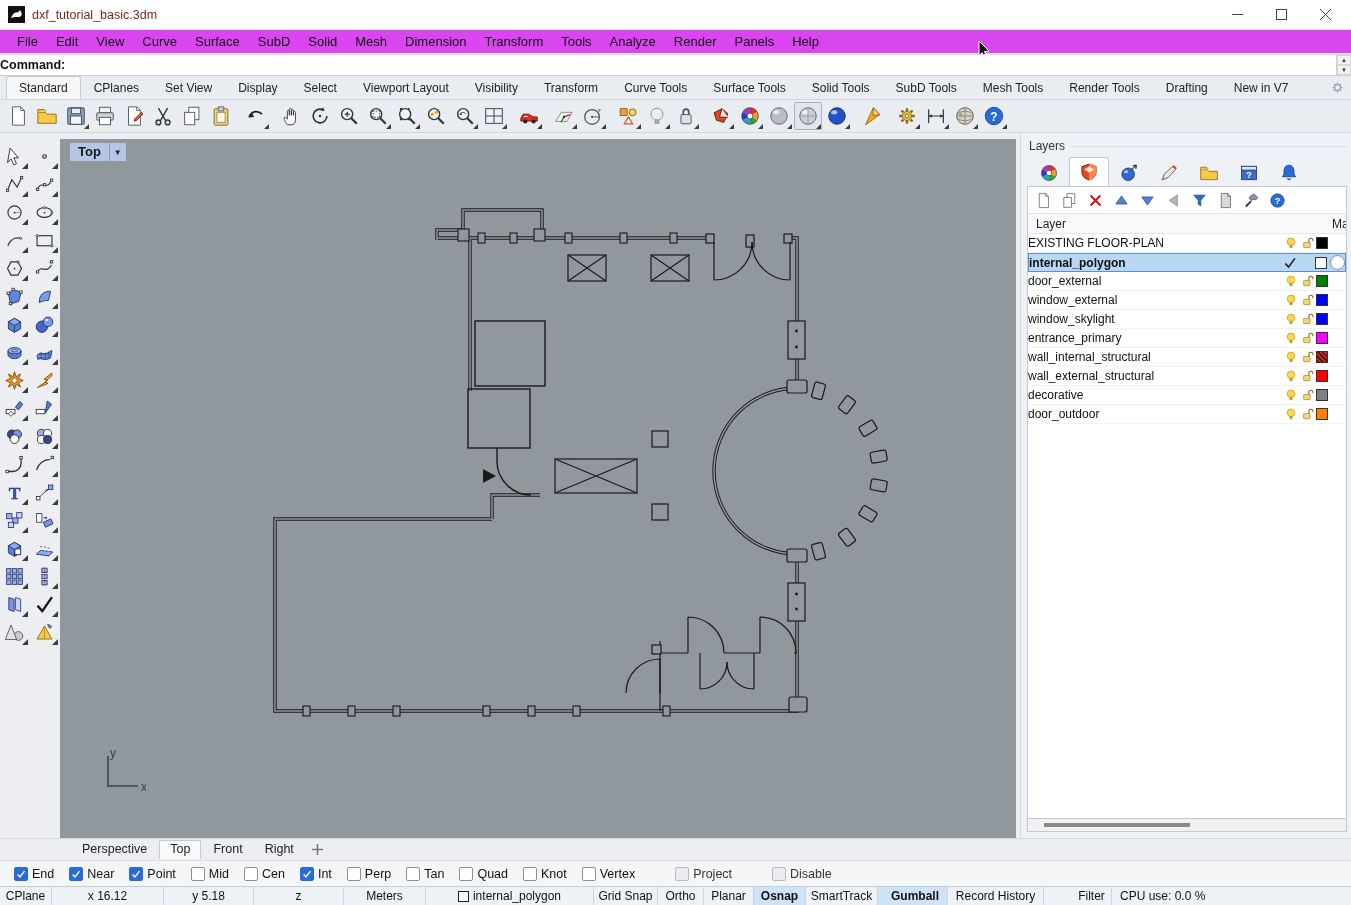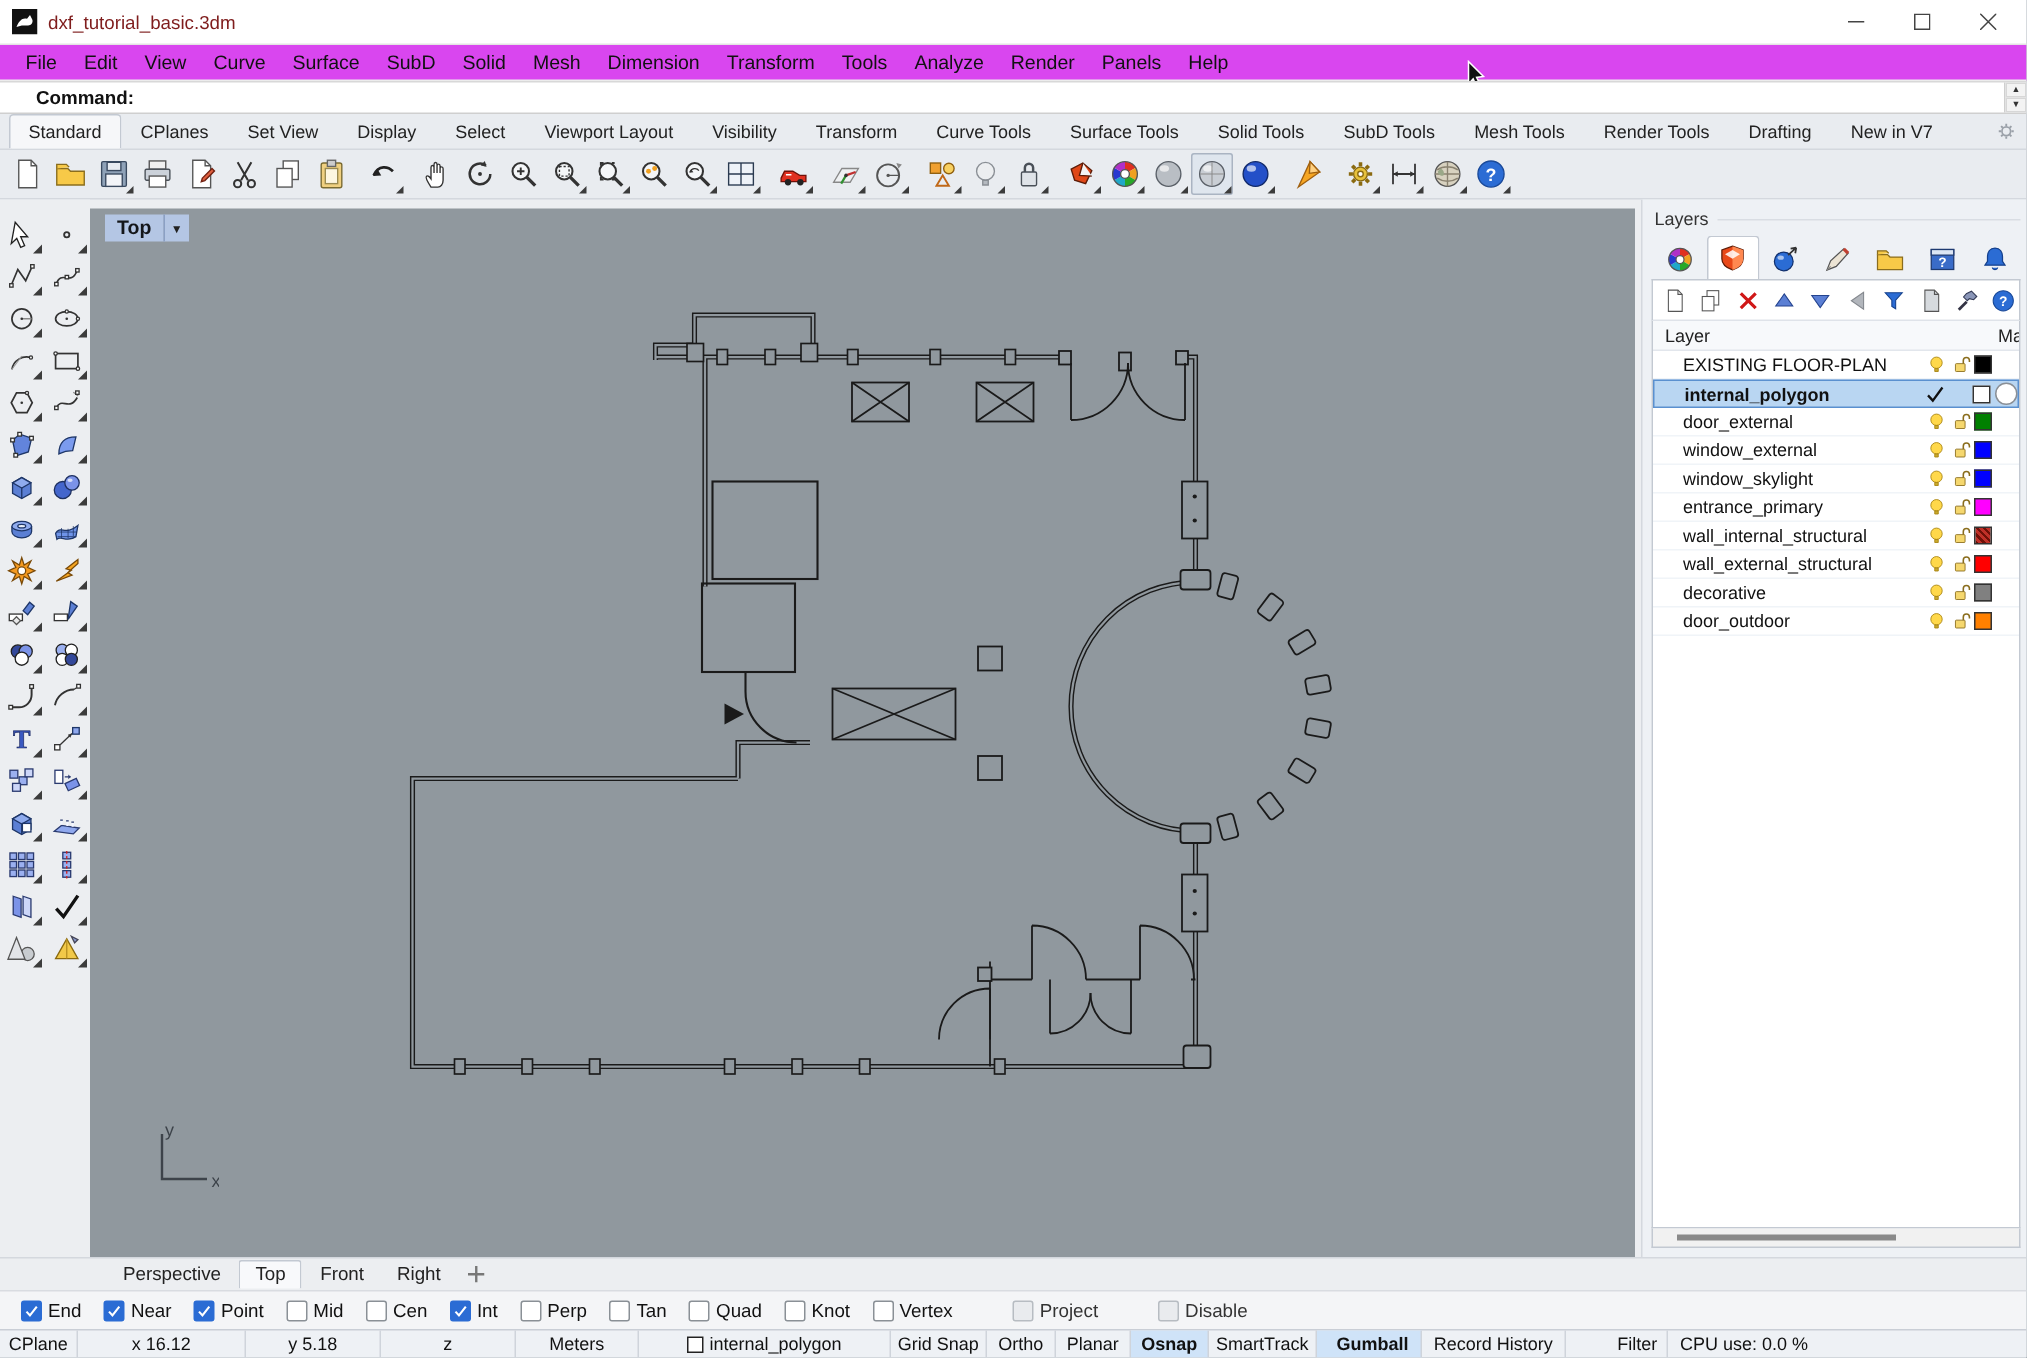--- a/index.html
+++ b/index.html
@@ -13,21 +13,21 @@
   .winbtns { display:flex; }
   .winbtn { width:44px; height:28px; display:flex; align-items:center; justify-content:center; color:#444; font-size:13px; }
   .winbtn svg { display:block; }
 
   
   .menubar { height:24px; background:#d946ef; display:flex; align-items:center; padding-left:8px; position:relative; border-bottom:1px solid #ececec; }
   .menuitem { font-size:13px; color:#111; padding:3px 9px; }
   .cursor { position:absolute; left:978px; top:10px; }
 
   
-  .commandbar { height:22px; background:#ffffff; border-top:1px solid #d8d8d8; border-bottom:1px solid #cfcfcf; display:flex; align-items:center; padding-left:24px; position:relative; }
+  .commandbar { height:22px; background:#ffffff; border-top:1px solid #d8d8d8; border-bottom:1px solid #cfcfcf; display:flex; align-items:center; padding-left:0; position:relative; }
   .cmdlabel { font-size:12.5px; font-weight:bold; color:#111; }
   .cmdinput { flex:1; height:100%; }
   .cmdspin { width:15px; height:20px; border-left:1px solid #cfcfcf; display:flex; flex-direction:column; }
   .cmdspin div { flex:1; font-size:6px; color:#333; display:flex; align-items:center; justify-content:center; border:1px solid #d7d7d7; background:#f3f3f3; }
 
   
   .tabrow { height:24px; background:#e9ecf0; display:flex; align-items:flex-end; padding-left:6px; position:relative; border-bottom:1px solid #d4d8de; }
   .ttab { font-size:12px; color:#222; padding:4px 12px 4px; border:1px solid transparent; border-bottom:none; }
   .ttab.active { background:#f6f7f9; border-color:#c3c9d2; border-radius:3px 3px 0 0; }
   .tabgear { position:absolute; right:6px; top:4px; color:#9aa0a8; }
@@ -46,33 +46,33 @@
   .rbtn::after { content:""; position:absolute; right:0; bottom:0; border-left:6px solid transparent; border-bottom:6px solid #3c3c3c; }
 
   .vpwrap { flex:1; padding:6px 4px 0 0; }
   .viewport { position:relative; width:100%; height:100%; background:#90989E; overflow:hidden; }
   .vplabel { position:absolute; left:10px; top:4px; display:flex; align-items:stretch; }
   .vplabel .lab { background:#b4c6e4; color:#14161a; font-weight:bold; font-size:13px; padding:1px 8px 2px; }
   .vplabel .dd { background:#b4c6e4; border-left:1px solid #8ba0c4; font-size:8px; color:#222; display:flex; align-items:center; padding:0 4px; }
   .axis { position:absolute; left:38px; bottom:42px; color:#3d434a; font-size:12px; }
 
   
-  .panel { width:257px; background:#eef1f5; border-left:1px solid #d4d8de; display:flex; flex-direction:column; padding:4px 4px 6px 6px; }
+  .panel { width:331px; background:#eef1f5; border-left:1px solid #d4d8de; display:flex; flex-direction:column; padding:4px 4px 6px 6px; }
   .ptitle { font-size:12px; color:#333; padding:2px 0 3px 2px; display:flex; align-items:center; gap:6px; }
   .ptitle::after { content:""; flex:1; height:1px; background:#d9dde3; }
   .ptabs { display:flex; align-items:flex-end; height:30px; padding-left:2px; position:relative; }
   .ptab { width:40px; height:26px; display:flex; align-items:center; justify-content:center; }
   .ptab.active { background:#ffffff; border:1px solid #c3c9d2; border-bottom:none; border-radius:3px 3px 0 0; height:29px; }
   .ptools { display:flex; align-items:center; height:28px; gap:4px; padding:2px 0 2px 4px; background:#ffffff; border:1px solid #c3c9d2; border-bottom:1px solid #dfe3e9; }
   .ptoolbtn { width:22px; height:22px; display:flex; align-items:center; justify-content:center; }
   .layerlist { flex:1; background:#ffffff; border:1px solid #c3c9d2; border-top:none; overflow:hidden; display:flex; flex-direction:column; }
   .lhead { display:flex; align-items:center; height:20px; font-size:12px; color:#222; background:#f7f9fb; border-bottom:1px solid #e2e6ec; padding-left:8px; }
   .lhead .hname { flex:1; }
   .lhead .hmat { width:14px; }
-  .lrow { display:flex; align-items:center; height:19px; font-size:12px; color:#111; padding-left:20px; border-bottom:1px solid #f0f4f8; position:relative; }
+  .lrow { display:flex; align-items:center; height:19px; font-size:12px; color:#111; padding-left:0; border-bottom:1px solid #f0f4f8; position:relative; }
   .lrow .lname { flex:1; white-space:nowrap; overflow:hidden; }
   .lrow.sel { background:#b9d6f2; border:1px solid #5a90cf; font-weight:bold; }
   .cell16 { width:17px; display:flex; align-items:center; justify-content:center; flex:none; }
   .swatch { width:12px; height:12px; border:1px solid #333; flex:none; }
   .matball { width:15px; height:15px; border-radius:50%; background:#fff; border:1px solid #8a8f96; flex:none; margin-left:3px; }
   .lfiller { flex:1; background:#fff; }
   .hscroll { height:13px; background:#f1f1f1; border:1px solid #c3c9d2; border-top:none; position:relative; }
   .hthumb { position:absolute; left:16px; top:4px; width:146px; height:4px; background:#8a8a8a; }
 
   

